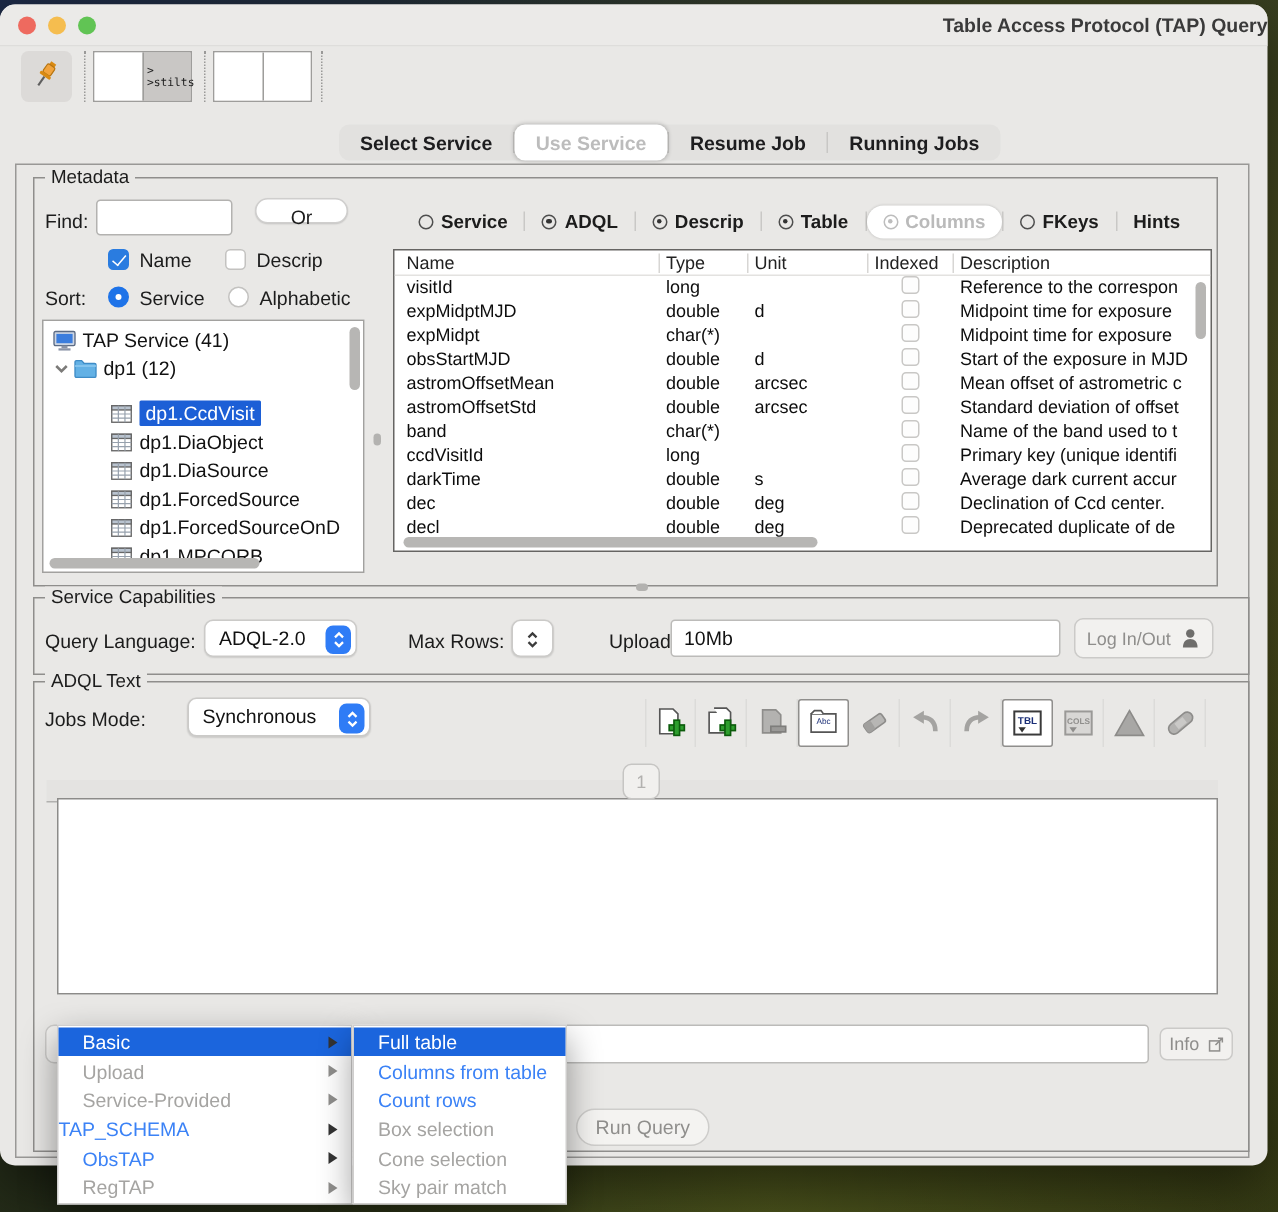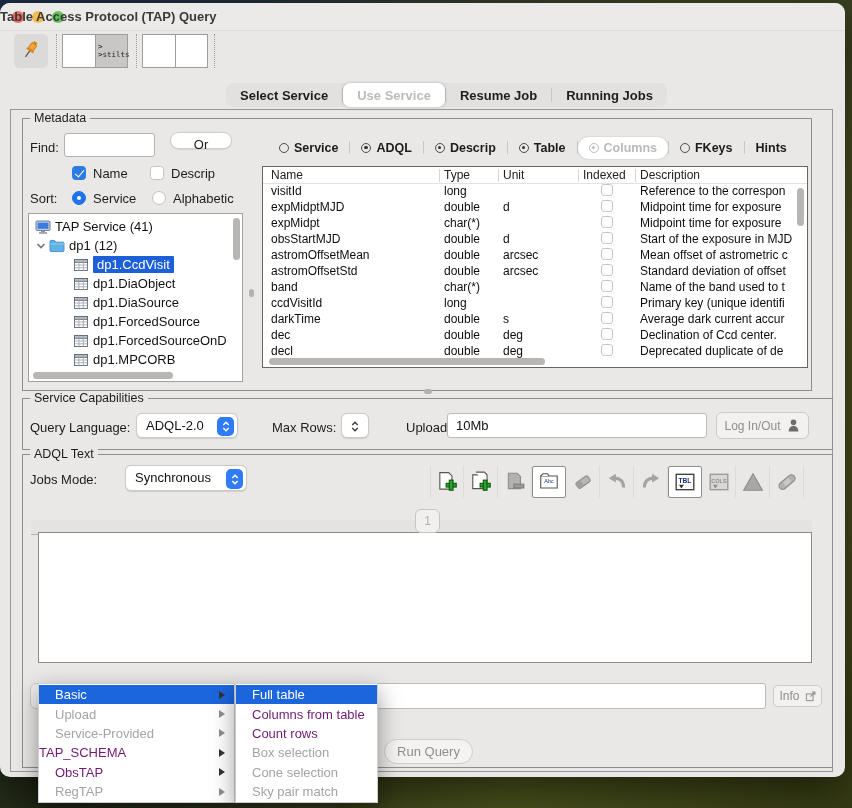--- a/index.html
+++ b/index.html
@@ -15,21 +15,21 @@
   }
   .abs{position:absolute}
   .window{
     position:absolute;left:0;top:3px;width:845px;height:774px;
     background:#e9e8e6;border-radius:10px;
     box-shadow:0 14px 40px rgba(0,0,0,.55);
   }
   
   .titlebar{position:absolute;left:0;top:0;width:100%;height:28px;border-bottom:1px solid #dedddb;border-radius:10px 10px 0 0;background:#ebeae8}
   .tl{position:absolute;top:8px;width:12px;height:12px;border-radius:50%}
-  .title{position:absolute;top:6px;left:0;width:100%;text-align:left;font-size:13px;font-weight:bold;color:#3a3a3a}
+  .title{position:absolute;top:6px;left:0;width:100%;text-align:right;font-size:13px;font-weight:bold;color:#3a3a3a}
   
   .tbtn{position:absolute;top:31px;height:34px;display:flex;align-items:center;justify-content:center}
   .tbtn svg{width:22px;height:22px}
   .pinbtn{left:14px;width:34px;background:#dcdad8;border-radius:5px}
   .tgroup{position:absolute;top:31px;height:34px;border:1px solid #9e9d9b;display:flex}
   .tcell{width:32px;height:100%;display:flex;align-items:center;justify-content:center;background:#fff}
   .tcell+.tcell{border-left:1px solid #9e9d9b}
   .tcell.gray{background:#c9c7c5;flex-direction:column;align-items:flex-start;padding:2px 2px;justify-content:center}
   .stilts{font-family:"DejaVu Sans Mono",monospace;font-size:7.5px;line-height:8px;color:#222}
   .tsep{position:absolute;top:31px;height:34px;border-left:1px dotted #9a9998}
@@ -91,21 +91,21 @@
   .abtn.framed{background:#fff;border:1px solid #8f8e8c;border-radius:2px}
   .abtn svg{width:22px;height:22px}
   .sheettab{position:absolute;left:415px;top:506px;width:25px;height:24px;background:#f1f0ee;border:1px solid #c6c5c3;border-radius:6px;font-size:12px;color:#b2b1af;text-align:center;line-height:22px;z-index:2}
   .tabstrip{position:absolute;left:31px;top:517px;width:781px;height:15px;background:#e4e3e1;border-bottom:1px solid #b2b1af}
   .textarea{position:absolute;left:38px;top:529px;width:774px;height:131px;background:#fff;border:1px solid #8c8b89}
   
   .btn{position:absolute;background:#f2f1ef;border:1px solid #cbcac8;border-radius:6px;color:#8f8e8c;font-size:12px;display:flex;align-items:center;justify-content:center;gap:5px}
   .runbtn{border-radius:13px;font-size:13px;color:#8f8e8c;background:#f4f3f1;border:1px solid #cecdcb}
   
   .menu{position:absolute;background:#fff;border:1px solid #cfcecd;box-shadow:0 8px 22px rgba(0,0,0,.4);z-index:10;padding:1px 0}
-  .mitem{position:relative;height:19.4px;display:flex;align-items:center;font-size:13px;font-weight:500;color:#701a75;white-space:nowrap}
+  .mitem{position:relative;height:19.4px;display:flex;align-items:center;font-size:13px;font-weight:500;color:#3b82f6;white-space:nowrap}
   .mitem.dis{color:#a5a4a2}
   .mitem.hl{background:#1b65dd;color:#fff}
   .mitem .tri{position:absolute;right:9px;width:0;height:0;border-left:6px solid #333;border-top:4.5px solid transparent;border-bottom:4.5px solid transparent}
   .mitem.dis .tri{border-left-color:#8f8e8c}
   .splitdot{position:absolute;background:#b3b2b0;border-radius:3px}
 </style>
 </head>
 <body>
 
 <div class="window">
@@ -201,21 +201,21 @@
         <div class="trow" style="padding-left: 6px;">
           <span class="texp"><svg viewBox="0 0 12 12">
               <path d="M2.5 4 L6 7.5 L9.5 4" stroke="#7c7b79" stroke-width="1.7" fill="none"></path>
             </svg></span>
           <span class="ticon"><svg viewBox="0 0 16 16">
               <path d="M1 5 V3.4 a1 1 0 0 1 1-1 h3.4 L7 4.2 H14 a1 1 0 0 1 1 1 V12.6 a1 1 0 0 1 -1 1 H2 a1 1 0 0 1 -1-1 Z" fill="#63b1e5" stroke="#3f8cc6" stroke-width=".9"></path>
               <path d="M1 6 H15" stroke="#8fcbf0" stroke-width="1"></path>
             </svg></span>
           <span>dp1 (12)</span>
         </div>
-        <div class="trow" style="padding-left: 44px;">
+        <div class="trow" style="padding-left: 44px; margin-top: 11px;">
           <span class="ticon"><svg viewBox="0 0 16 16">
               <rect x="1.5" y="2.5" width="13" height="11" fill="#fff" stroke="#666" stroke-width=".9"></rect>
               <rect x="1.5" y="2.5" width="13" height="2.8" fill="#b9c3cf" stroke="#666" stroke-width=".9"></rect>
               <path d="M5.9 2.5 V13.5 M10.3 2.5 V13.5 M1.5 8 H14.5 M1.5 10.8 H14.5" stroke="#97a1ad" stroke-width=".8" fill="none"></path>
             </svg></span>
           <span class="tsel">dp1.CcdVisit</span>
         </div>
         <div class="trow" style="padding-left: 44px;">
           <span class="ticon"><svg viewBox="0 0 16 16">
               <rect x="1.5" y="2.5" width="13" height="11" fill="#fff" stroke="#666" stroke-width=".9"></rect>

